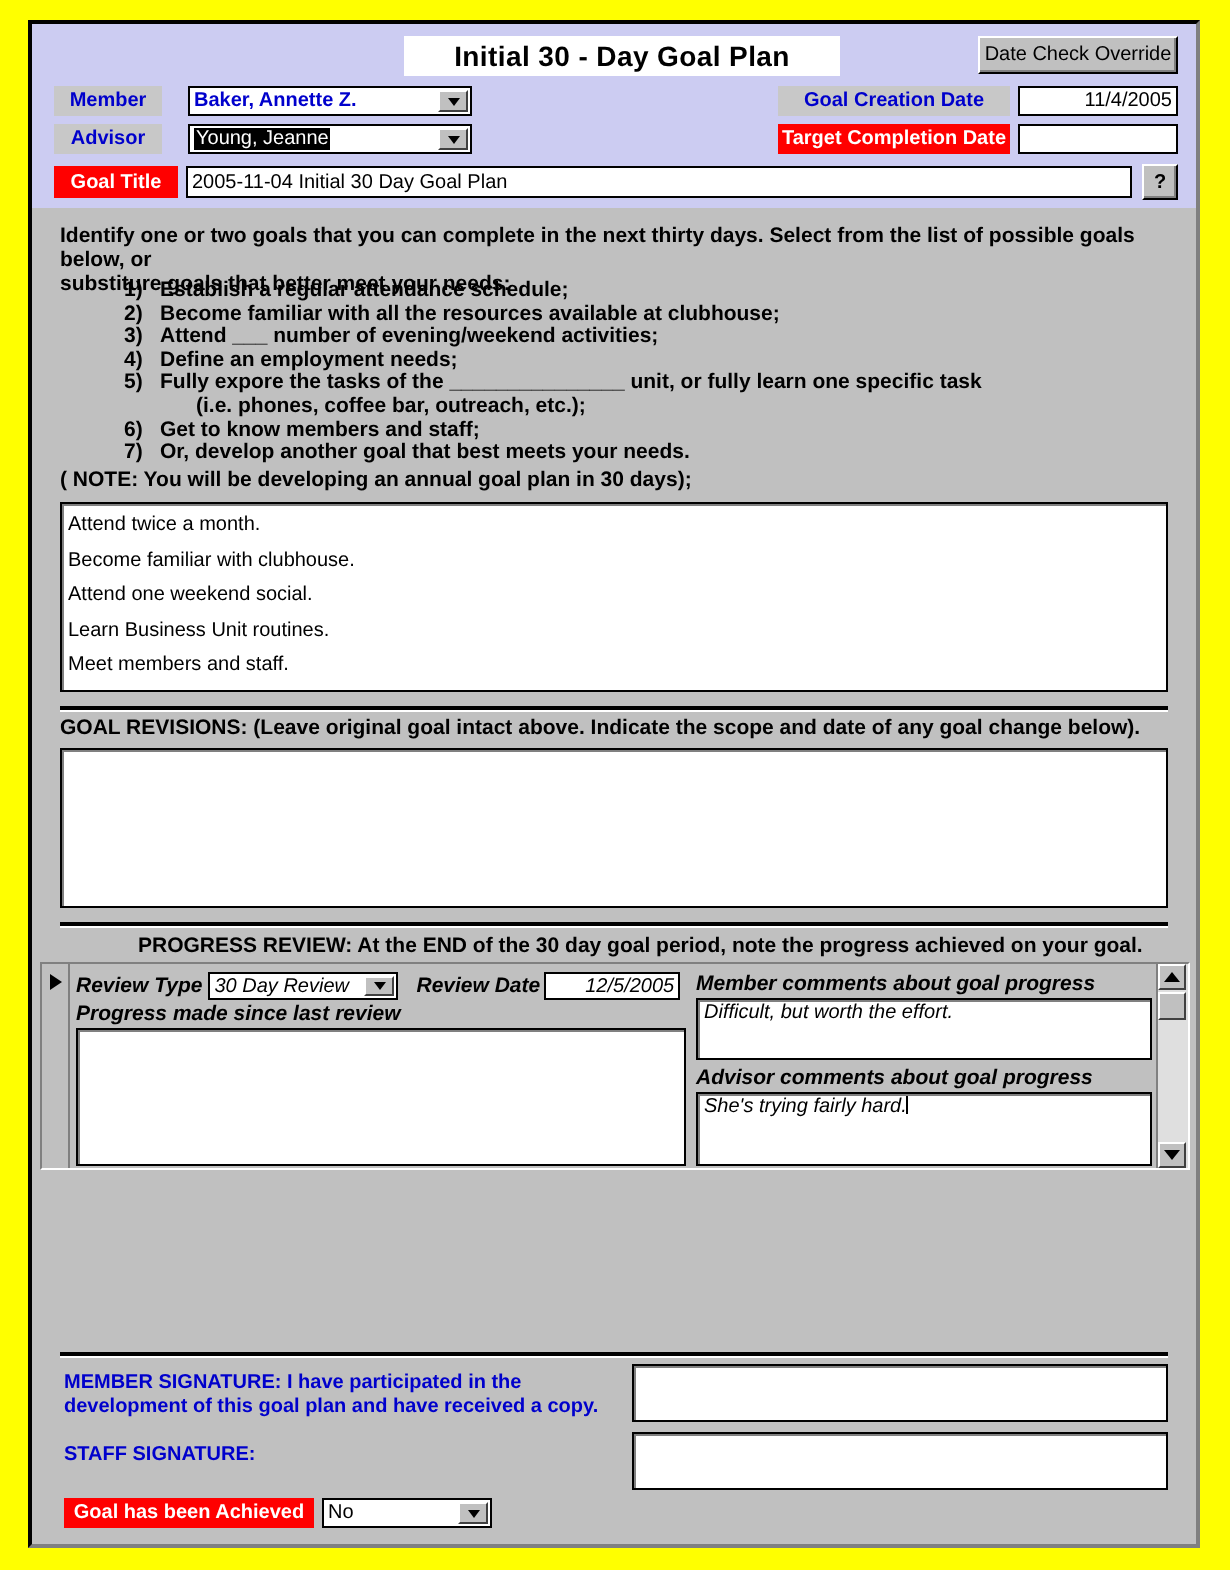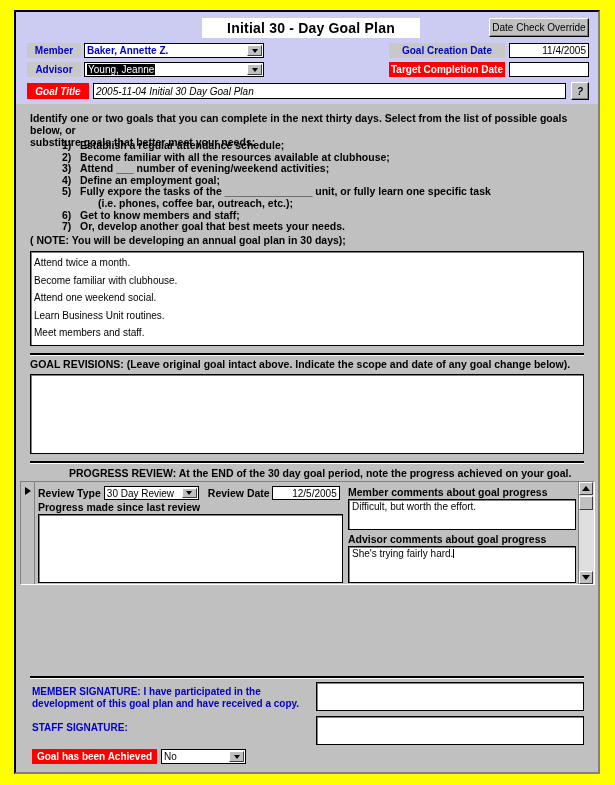--- a/index.html
+++ b/index.html
@@ -86,29 +86,29 @@
     border-right:3px solid transparent;
     border-top:4px solid #000;
     display:block;
   }
   .hl{ background:#000;color:#fff; padding:0 1px;}
   .bluetxt{color:#0000cc;font-weight:bold;}
 
   .row-member{position:absolute;left:11px;top:31px;}
   .row-advisor{position:absolute;left:11px;top:50px;}
   .mini-lbl{width:54px;height:15px;}
-  .mini-combo{width:180px;height:15px;margin-left:3px;}
+  .mini-combo{width:142px;height:15px;margin-left:13px;}
   .flexrow{display:flex;align-items:center;}
 
   .row-gcd{position:absolute;right:9px;top:31px;}
   .row-tcd{position:absolute;right:9px;top:50px;}
   .date-lbl{width:116px;height:15px;}
   .date-fld{width:80px;height:15px;margin-left:4px;justify-content:flex-end;}
 
-  .row-gt{position:absolute;left:11px;top:70px;right:9px;font-style:italic;}
+  .row-gt{position:absolute;left:11px;top:70px;right:9px;}
   .gt-lbl{width:62px;height:16px;}
   .gt-fld{flex:1;height:16px;margin-left:4px;}
   .q-btn{width:16px;height:16px;margin-left:5px;font-weight:bold;font-size:10px;}
 
   
   .body{
     position:relative;
     background:#c0c0c0;
     padding:0;
   }
@@ -274,21 +274,21 @@
       <div class="gi">
           <span class="num">2)</span>
           <span>Become familiar with all the resources available at clubhouse;</span>
         </div>
       <div class="gi">
           <span class="num">3)</span>
           <span>Attend ___ number of evening/weekend activities;</span>
         </div>
       <div class="gi">
           <span class="num">4)</span>
-          <span>Define an employment goal;</span>
+          <span>Define an employment needs;</span>
         </div>
       <div class="gi">
           <span class="num">5)</span>
           <span>Fully expore the tasks of the _______________ unit, or fully learn one specific task</span>
         </div>
       <div class="gi">
           <span class="num"></span>
           <span class="sub">(i.e. phones, coffee bar, outreach, etc.);</span>
         </div>
       <div class="gi">
@@ -314,21 +314,21 @@
     <div class="hr3d" style="left:14px;top:249px;width:554px;"></div>
 
     <div class="sec-hdr" style="left:14px;top:254px;">GOAL REVISIONS:  (Leave original goal intact above.  Indicate the scope and date of any goal change below).</div>
 
     <div class="bigbox" style="left:14px;top:270px;width:554px;height:80px;"></div>
 
     <div class="hr3d" style="left:14px;top:357px;width:554px;"></div>
 
     <div class="sec-hdr" style="left:28px;top:363px;padding-left:25px;">PROGRESS REVIEW:  At the END of the 30 day goal period, note the progress achieved on your goal.</div>
 
-    <div class="subform" style="left:4px;top:377px;width:575px;height:104px;">
+    <div class="subform" style="left:4px;top:377px;width:575px;height:104px;font-style:italic;">
 
       <div class="recsel"></div>
 
       <div class="vscroll">
         <div class="sb-btn sb-up"></div>
         <div class="sb-thumb"></div>
         <div class="sb-btn sb-dn"></div>
       </div>
 
       <div class="flexrow" style="position:absolute;left:17px;top:4px;">

